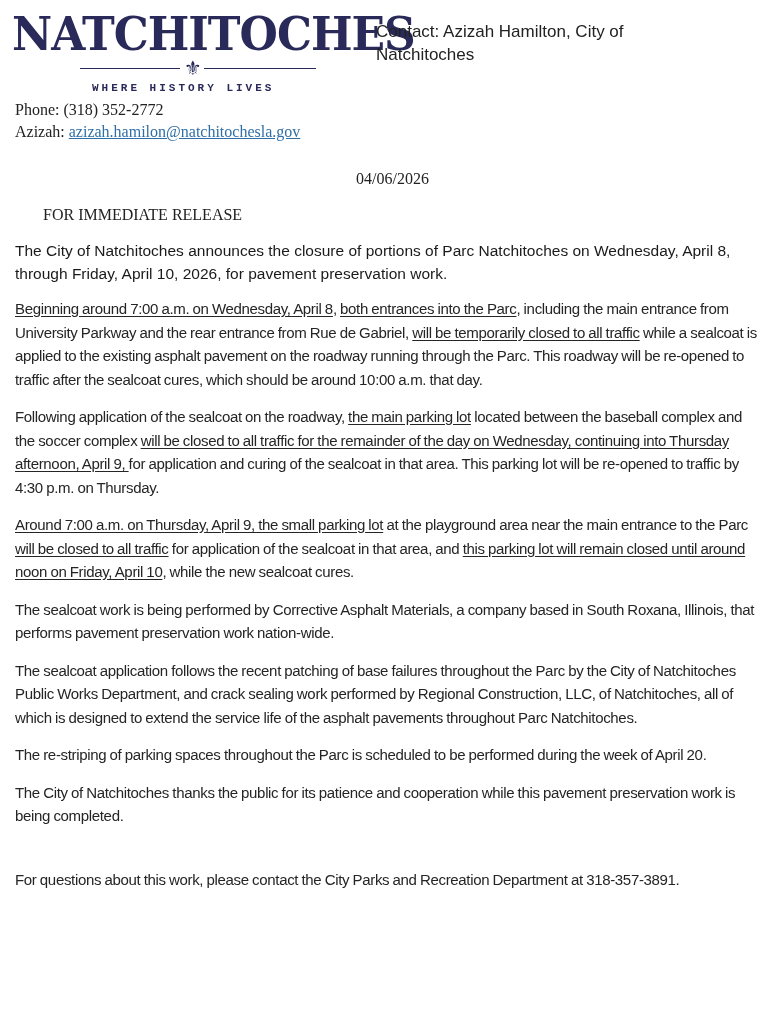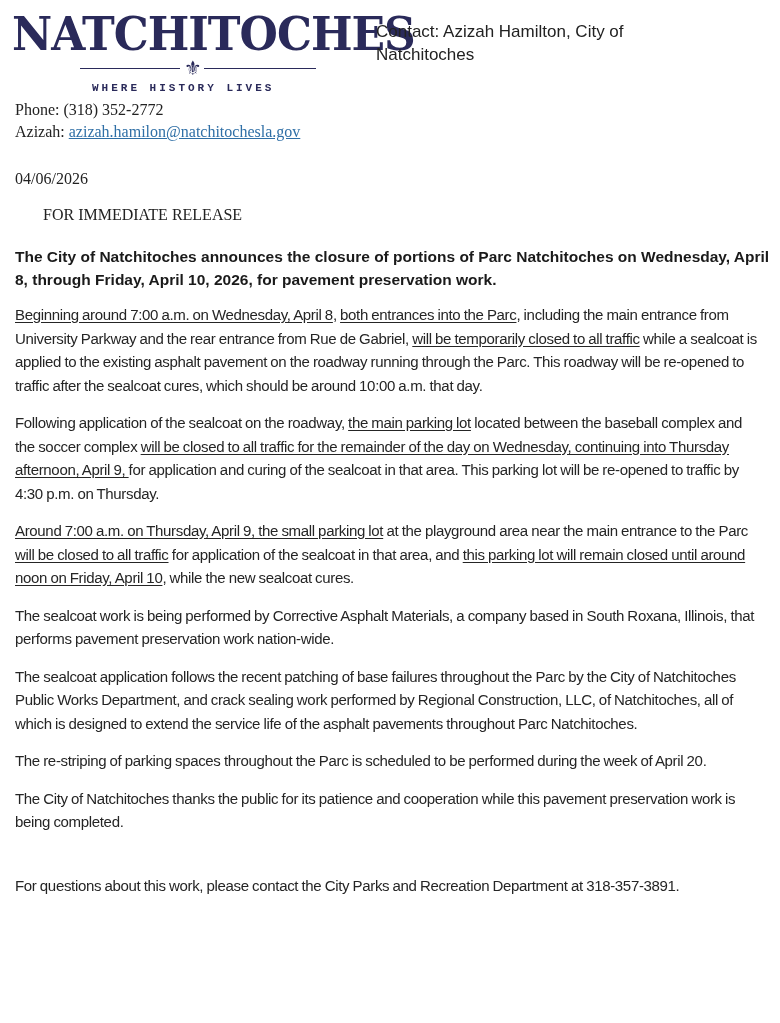--- a/index.html
+++ b/index.html
@@ -19,23 +19,23 @@
   .logo-fleur { position: absolute; left: 172px; top: 49px; font-size: 20px; color: #2a2a5a; line-height: 22px; font-family: "DejaVu Sans", sans-serif; }
   .logo-tagline {
     position: absolute; left: 80px; top: 74px; font-size: 11px; font-weight: bold;
     letter-spacing: 3px; color: #2a2a5a; font-family: Liberation Mono, monospace; white-space: nowrap;
   }
   .contact { position: absolute; left: 376px; top: 20px; font-size: 17px; line-height: 23px; color: #222; width: 300px; }
 
   .content { position: absolute; left: 15px; top: 99px; width: 755px; }
   .line { font-size: 16px; line-height: 22px; color: #222; font-family: Liberation Serif, serif; }
   .email-link { color: #2f6fa6; text-decoration: underline; margin-top: 13px; }
-  .date { margin-top: 25px; }
+  .date { margin-top: 25px; text-align: center; }
   .release { margin-top: 14px; margin-left: 28px; }
-  .headline { margin-top: 19px; font-weight: bold; font-size: 15.5px; line-height: 23px; color: #1a1a1a; }
+  .headline { margin-top: 13px; font-weight: normal; font-size: 15.5px; line-height: 23px; color: #1a1a1a; }
   .para {
     font-size: 15.2px; line-height: 23.5px; color: #252525; margin-top: 14px;
     letter-spacing: -0.35px; word-spacing: -0.5px;
     transform: scaleX(0.99); transform-origin: left;
   }
   .para u { text-underline-offset: 2px; }
   .p1 { margin-top: 12px; }
   .spacer-bottom { margin-top: 40px; }
 </style>
 </head>

